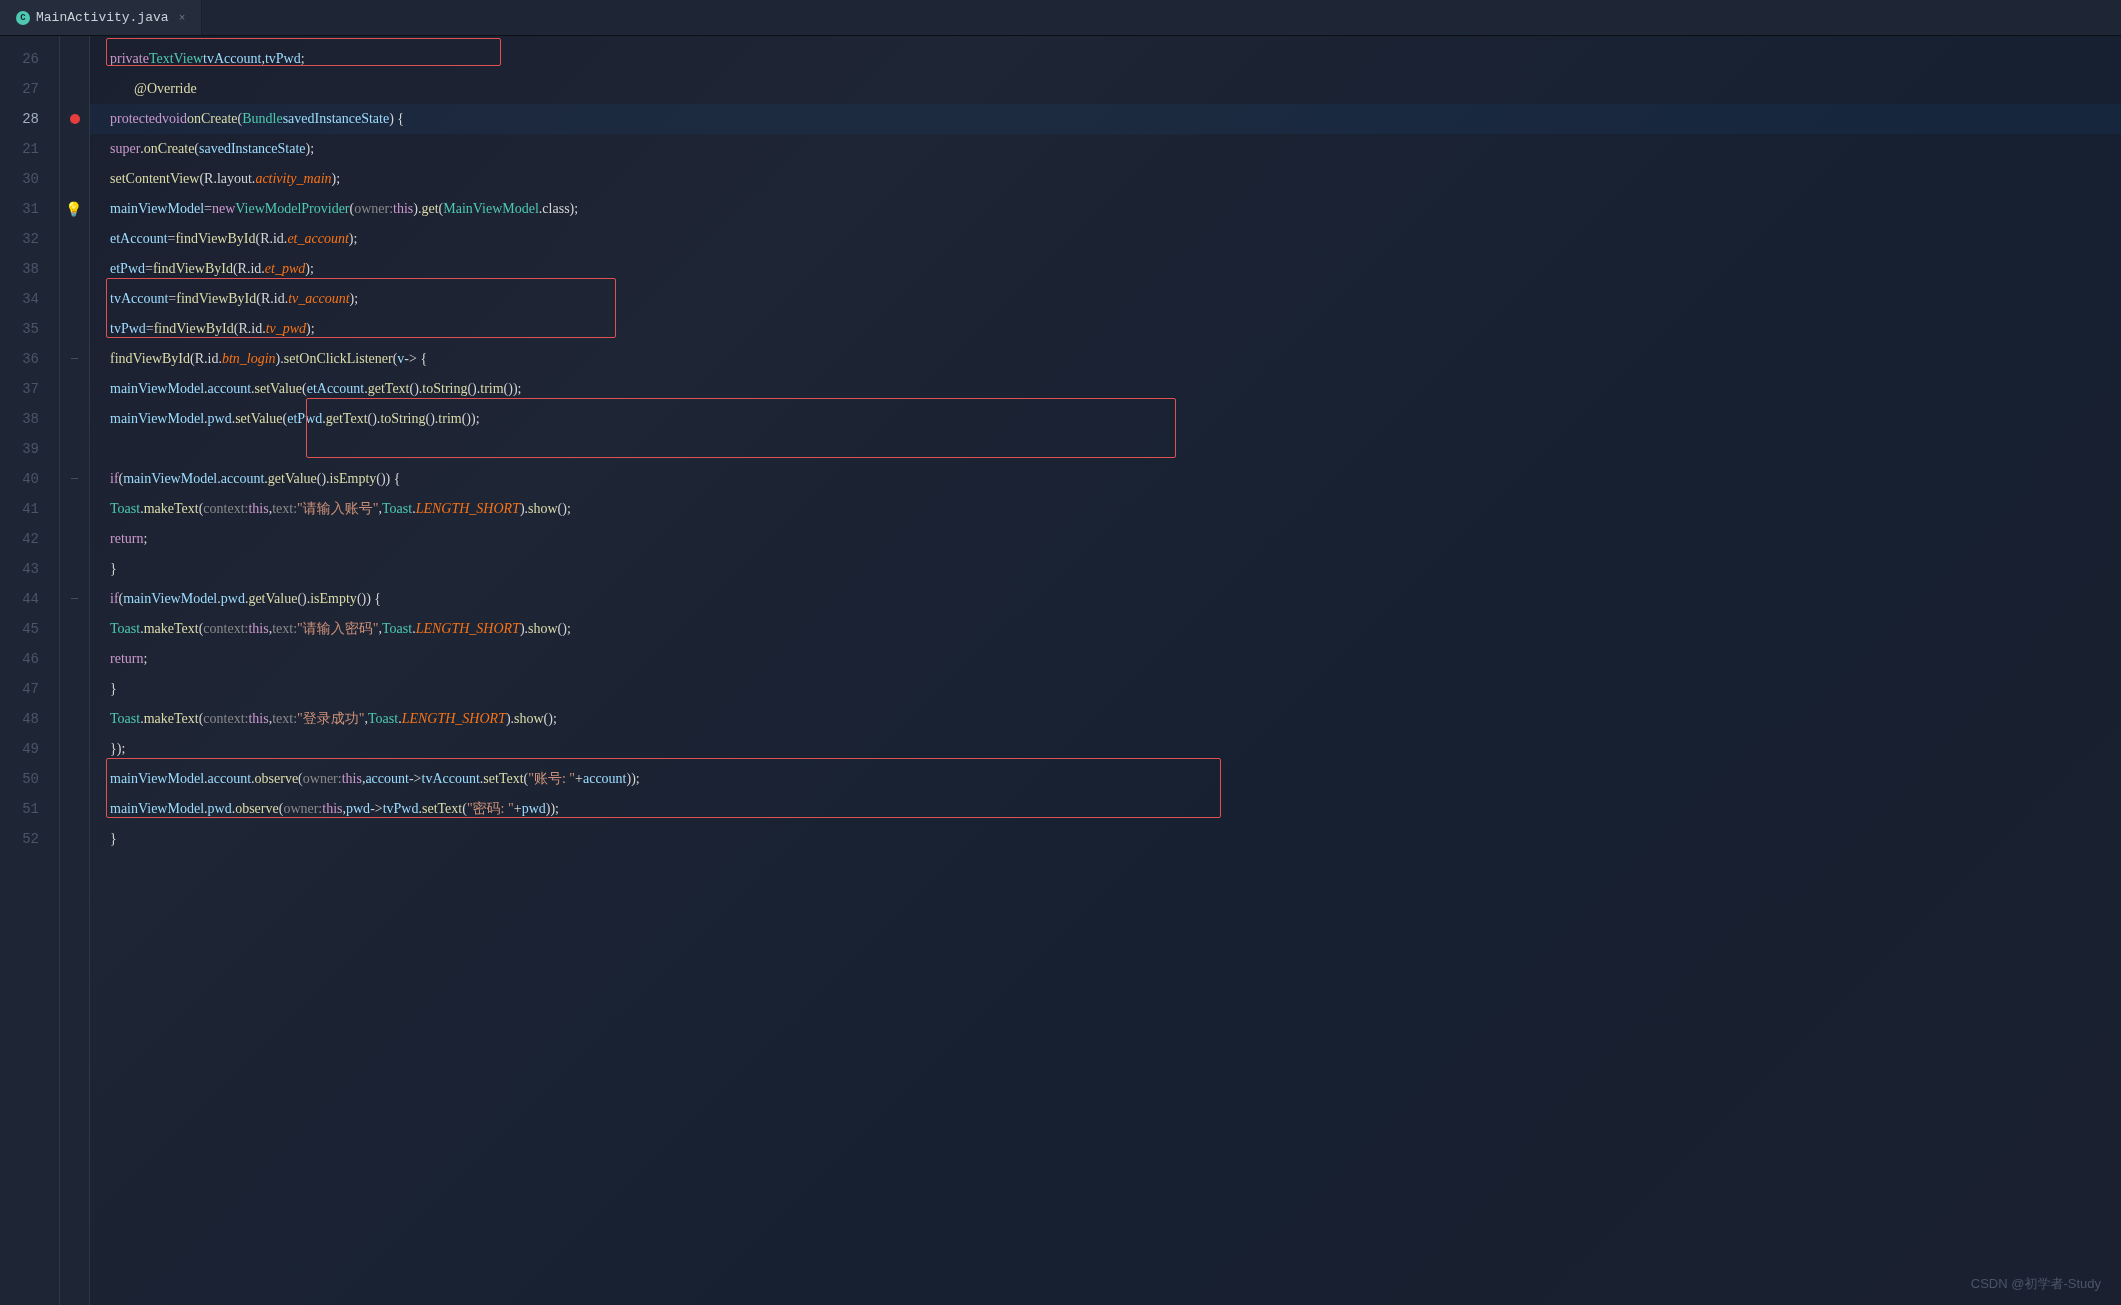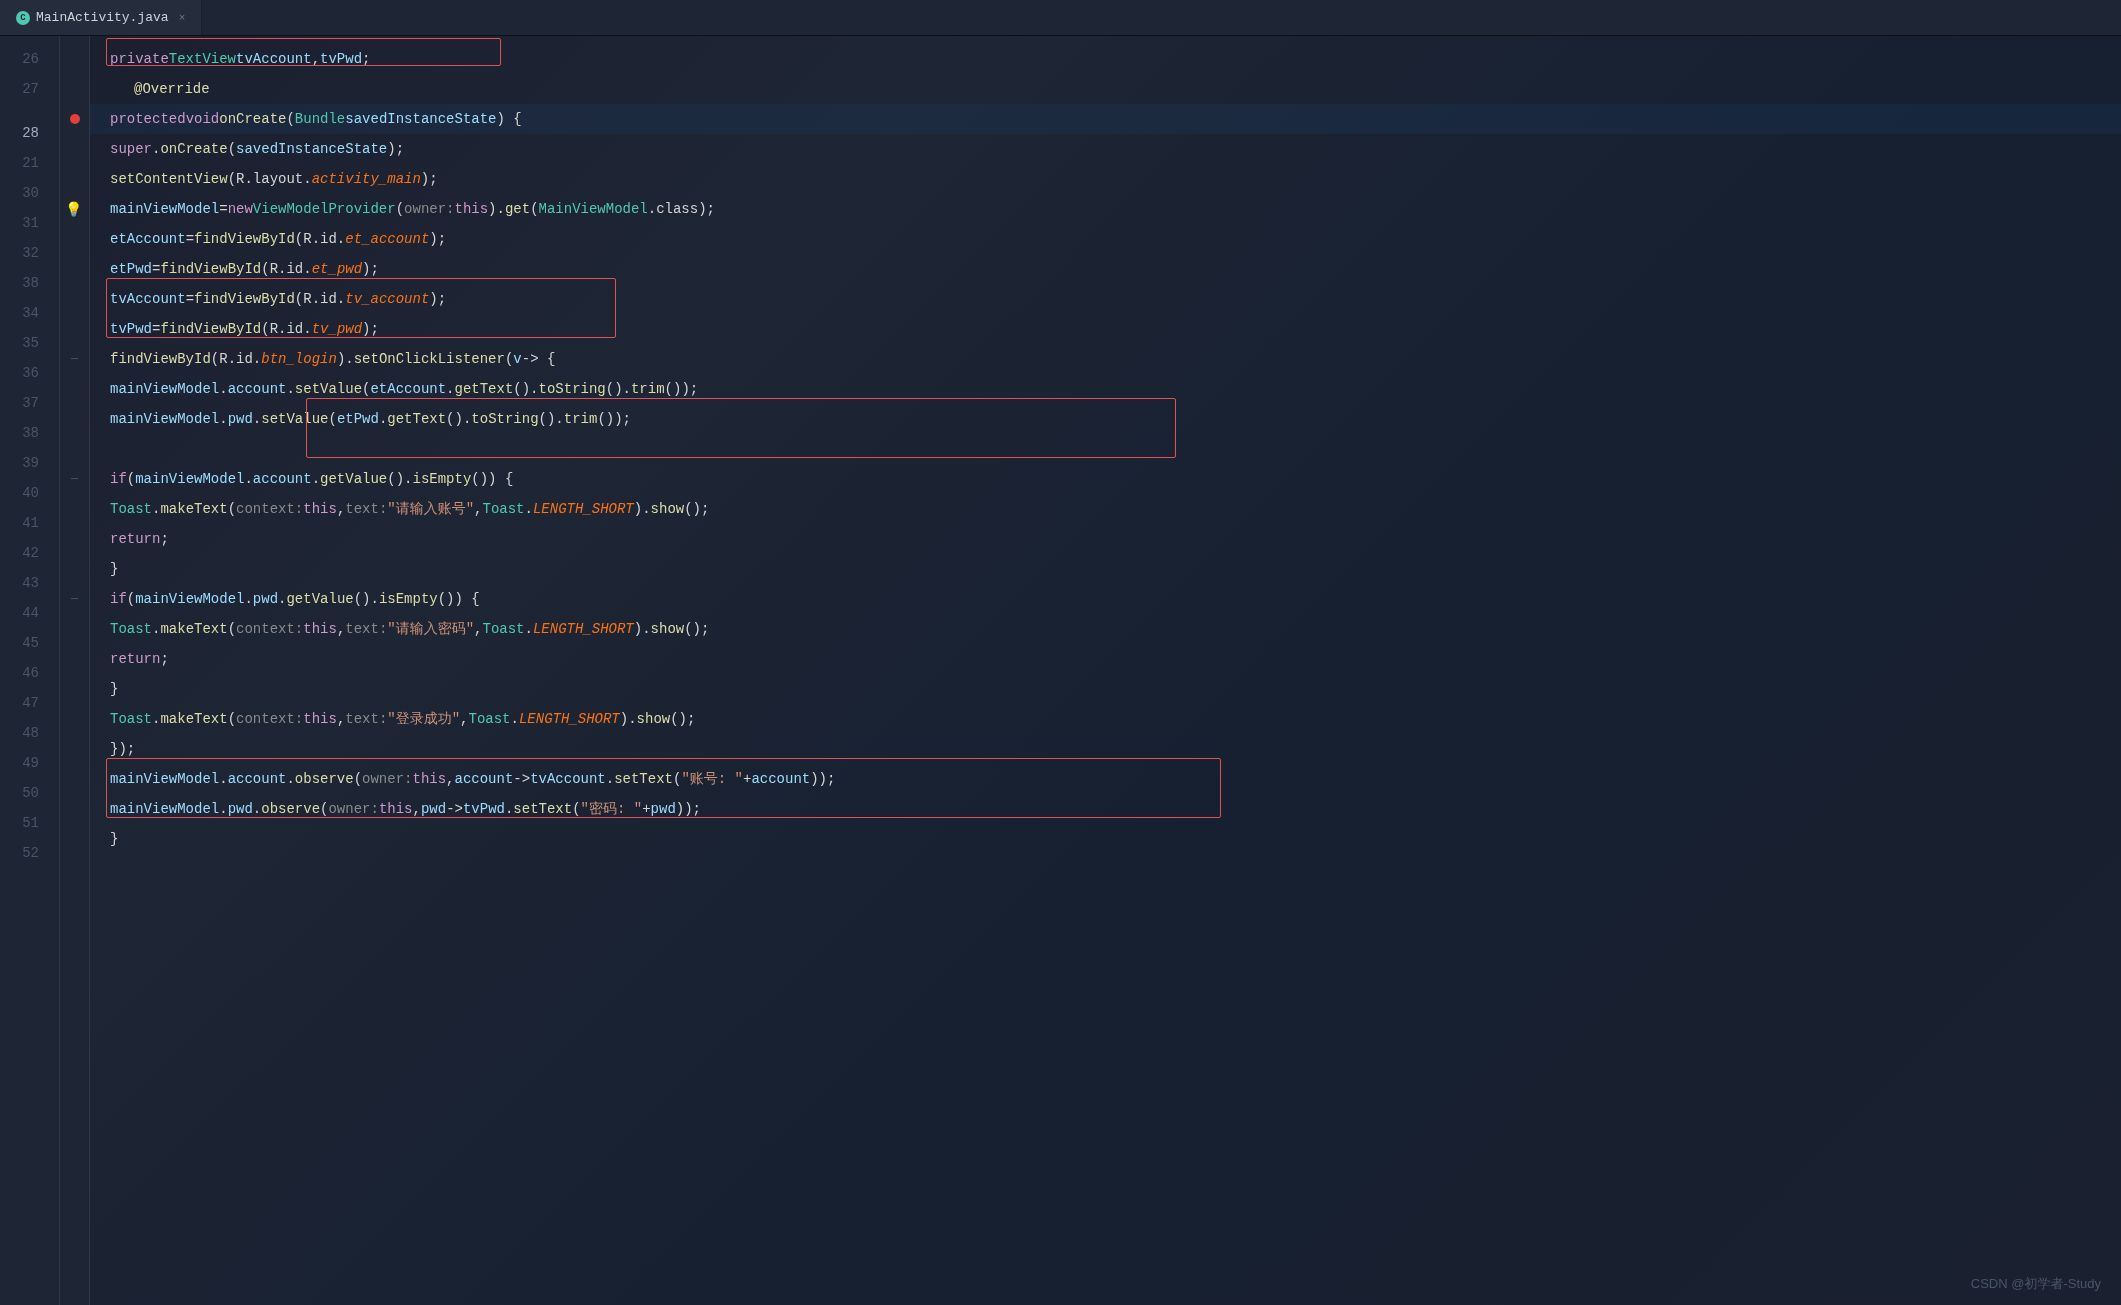--- a/index.html
+++ b/index.html
@@ -92,21 +92,20 @@
       display: flex;
       align-items: center;
       justify-content: flex-end;
       height: 30px;
       position: relative;
       padding-right: 8px;
     }
 
     .line-number.active {
       color: #a0aec0;
-      margin-top: 14px;
     }
 
     .gutter {
       background: #1e2535;
       width: 30px;
       padding: 8px 0;
       border-right: 1px solid #2d3748;
       flex-shrink: 0;
     }
 
@@ -149,20 +148,21 @@
 
     .code-line {
       height: 30px;
       display: flex;
       align-items: center;
       padding-left: 20px;
       font-size: 14px;
       line-height: 30px;
       white-space: nowrap;
       position: relative;
+      font-family: Liberation Serif, serif;
     }
 
     
     .kw { color: #cc99cd; }
     .type { color: #4ec9b0; } 
     .fn { color: #dcdcaa; } 
     .var { color: #9cdcfe; } 
     .str { color: #ce9178; } 
     .plain { color: #d4d4d4; }
     .annotation { color: #dcdcaa; margin-left: 24px; }

